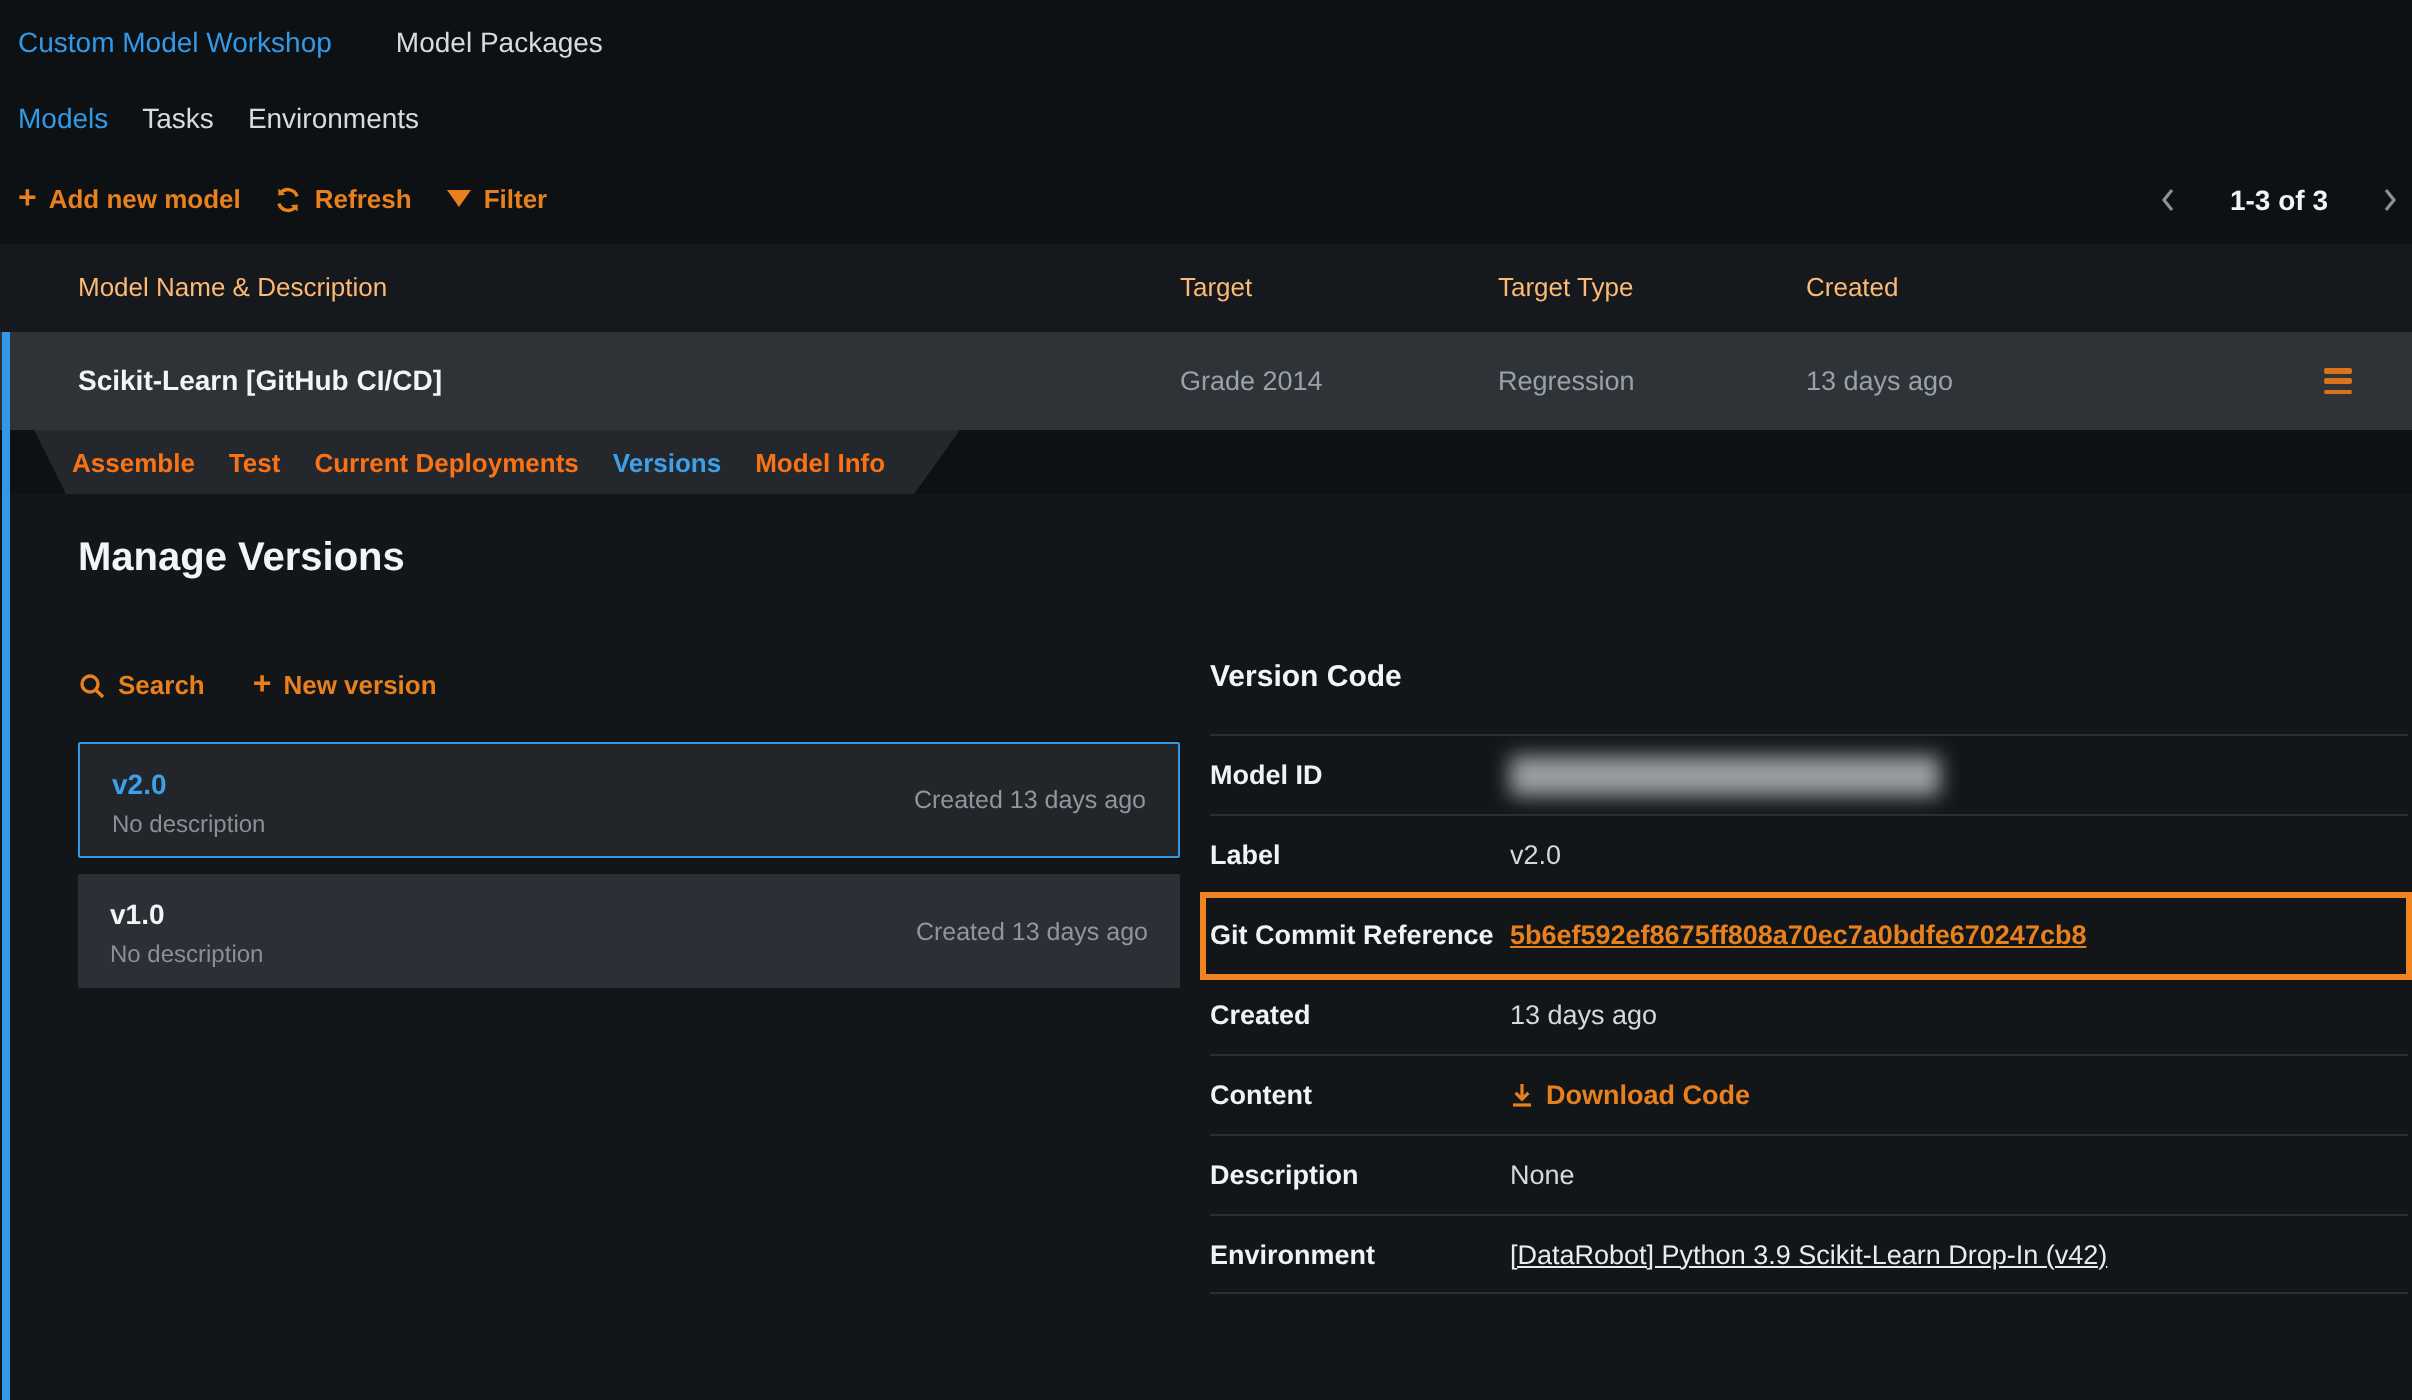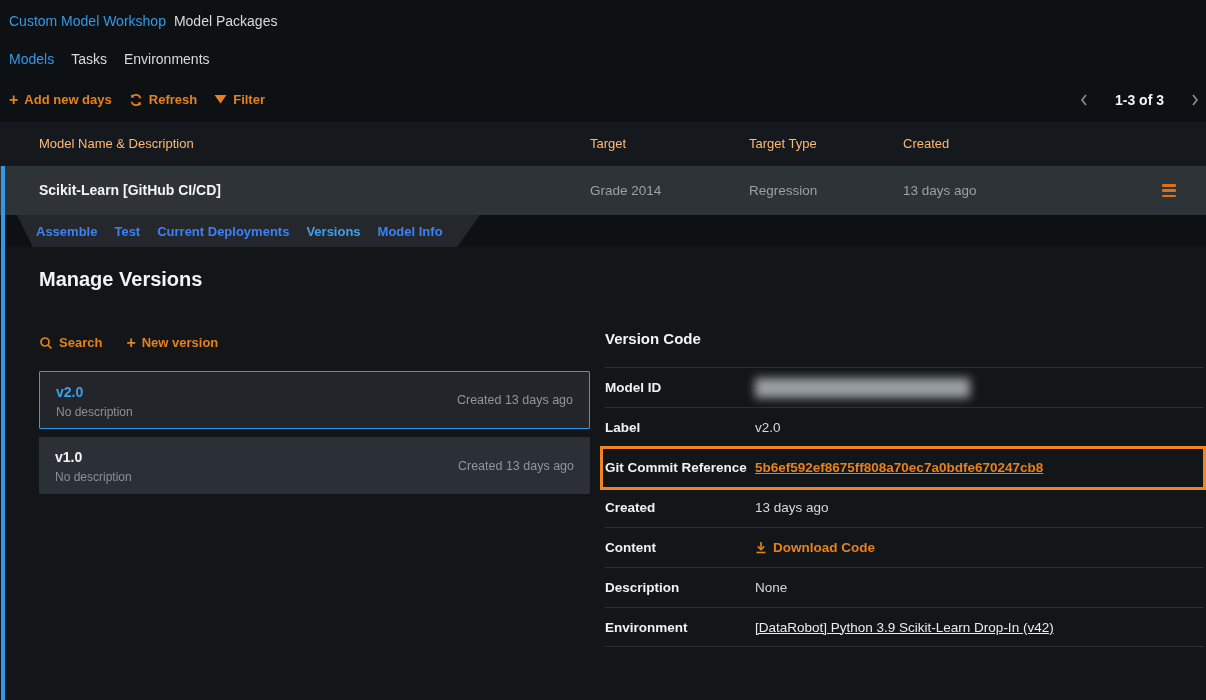--- a/index.html
+++ b/index.html
@@ -1,21 +1,21 @@
 <!DOCTYPE html>
 <html><head>
 <meta charset="utf-8">
 <style>
   * { margin:0; padding:0; box-sizing:border-box; }
   html,body { background:#0a0c0e; }
   body { font-family:"Liberation Sans","DejaVu Sans",sans-serif; }
   .screen { position:relative; width:1206px; height:700px; background:#0e1114; overflow:hidden; }
 
   
-  .nav1 { position:absolute; top:13px; left:9px; display:flex; gap:8px; font-size:14px; }
+  .nav1 { position:absolute; top:13px; left:9px; display:flex; gap:32px; font-size:14px; }
   .nav2 { position:absolute; top:51px; left:9px; display:flex; gap:17px; font-size:14px; }
   .navlink { color:#d8dadc; cursor:pointer; text-decoration:none; }
   .navlink.active { color:#3399e6; }
 
   
   .actions { position:absolute; top:92px; left:9px; display:flex; gap:17px; align-items:center; }
   .action-link { display:flex; align-items:center; gap:6px; color:#e8801d; font-size:13px; font-weight:700; cursor:pointer; }
   .plus { font-size:16px; font-weight:700; line-height:13px; }
   .pagination { position:absolute; top:92px; right:6px; display:flex; align-items:center; gap:26px; }
   .pag-chevron { display:flex; align-items:center; cursor:pointer; }
@@ -35,21 +35,21 @@
   .hamburger { position:absolute; left:1162px; top:18px; width:14px; display:flex; flex-direction:column; gap:2.5px; cursor:pointer; }
   .hamburger i { display:block; height:2.8px; background:#d9731a; border-radius:1px; }
 
   
   .blue-bar { position:absolute; left:1px; top:166px; width:4px; height:534px; background:#3399e6; z-index:6; }
 
   
   .tabstrip { position:absolute; top:215px; left:0; width:480px; height:32px; background:#24282d;
               clip-path:polygon(17px 0, 480px 0, 457px 100%, 33px 100%);
               display:flex; align-items:center; gap:17px; padding-left:36px; z-index:4; }
-  .tab { font-size:13px; font-weight:700; color:#3b82f6; cursor:pointer; white-space:nowrap; }
+  .tab { font-size:13px; font-weight:700; color:#f97316; cursor:pointer; white-space:nowrap; }
   .tab.active { color:#3da0ea; }
 
   
   .content { position:absolute; top:247px; left:0; width:1206px; height:453px; background:#131619;padding-left:28px; }
   .mv-title { position:absolute; top:21px; left:39px; font-size:20px; font-weight:700; color:#f2f4f5; }
   .vtoolbar { position:absolute; top:88px; left:39px; display:flex; gap:24px; align-items:center; }
 
   .vcard { position:absolute; left:39px; width:551px; border-radius:1px; padding:10px 16px; cursor:pointer; }
   .vcard-1 { top:124px; height:58px; background:#22262b; border:1px solid #3399e6; }
   .vcard-2 { top:190px; height:57px; background:#2b3036; }
@@ -84,21 +84,21 @@
 
   <nav class="nav2">
     <a class="navlink active">Models</a>
     <a class="navlink">Tasks</a>
     <a class="navlink">Environments</a>
   </nav>
 
   <div class="actions">
     <a class="action-link">
       <span class="plus">+</span>
-      <span>Add new days</span>
+      <span>Add new model</span>
     </a>
     <a class="action-link">
       <span>
         <svg width="14" height="14" viewBox="0 0 14 14">
           <path d="M11.6 5.2 A5 5 0 0 0 3.2 3.4" fill="none" stroke="#e8801d" stroke-width="1.7"></path>
           <polygon points="2.2,1.2 2.2,4.8 5.6,4.4" fill="#e8801d"></polygon>
           <path d="M2.4 8.8 A5 5 0 0 0 10.8 10.6" fill="none" stroke="#e8801d" stroke-width="1.7"></path>
           <polygon points="11.8,12.8 11.8,9.2 8.4,9.6" fill="#e8801d"></polygon>
         </svg>
       </span>

